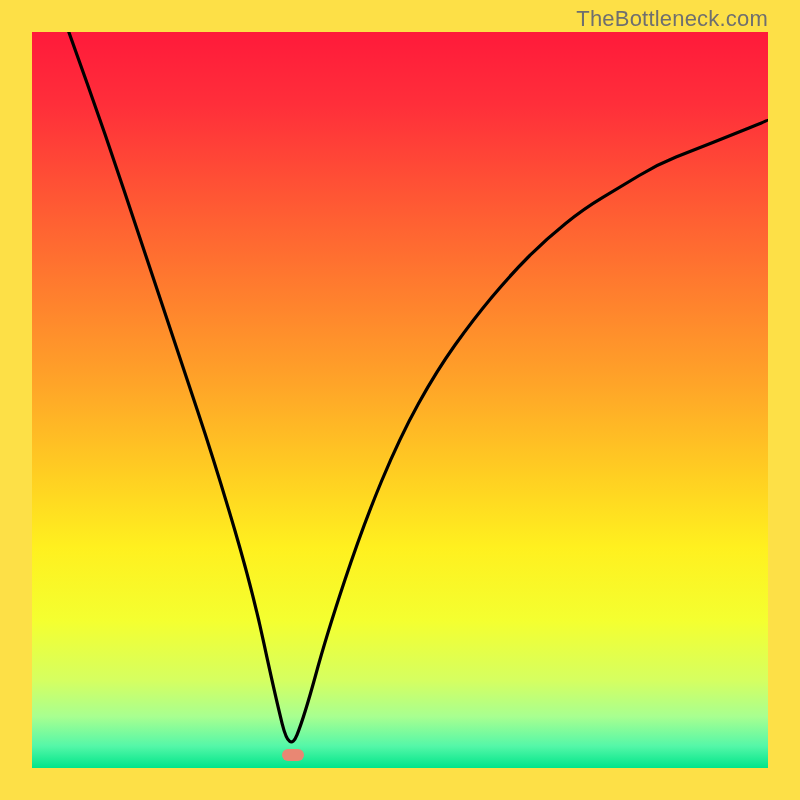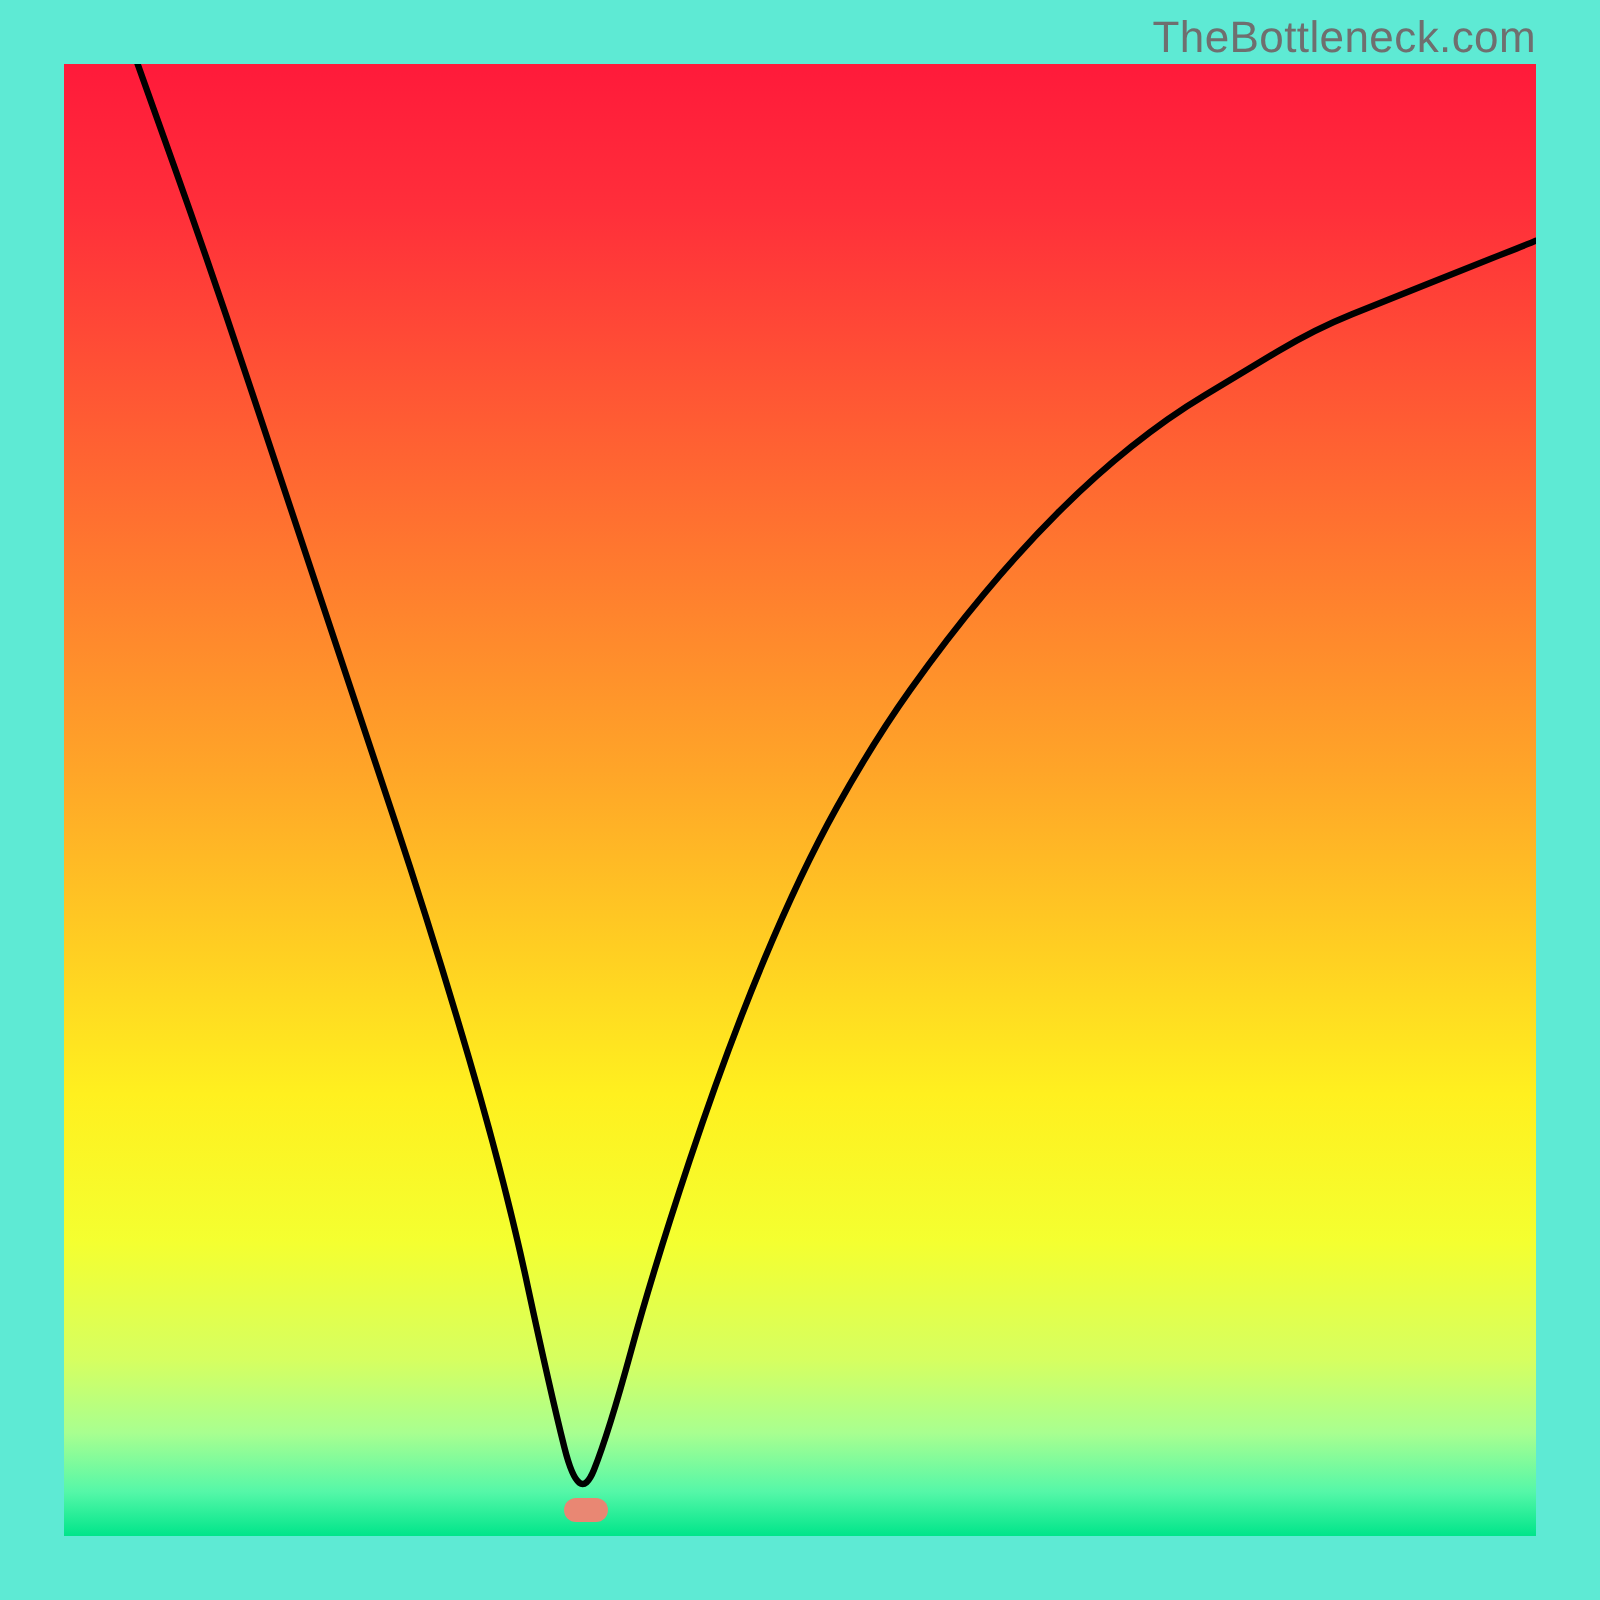--- a/index.html
+++ b/index.html
@@ -7,21 +7,21 @@
     padding: 0;
     width: 800px;
     height: 800px;
     background: #000;
     overflow: hidden;
     font-family: Arial, Helvetica, sans-serif;
   }
   .frame {
     position: absolute;
     inset: 0;
-    background: #5eead4;
+    background: #fde047;
   }
   .plot-area {
     position: absolute;
     left: 32px;
     top: 32px;
     width: 736px;
     height: 736px;
     overflow: hidden;
   }
   .gradient-bg {

